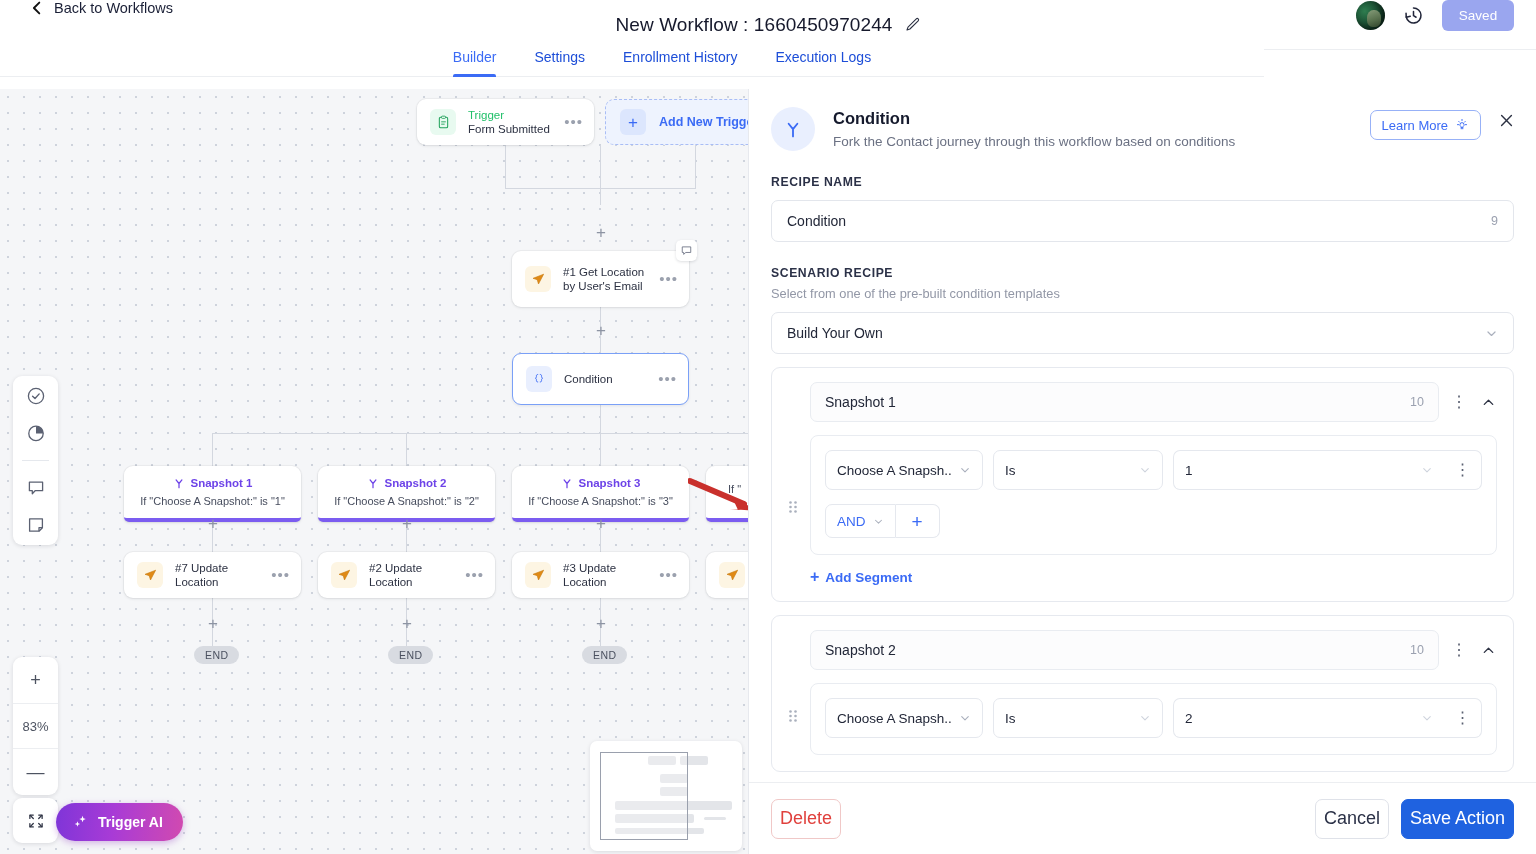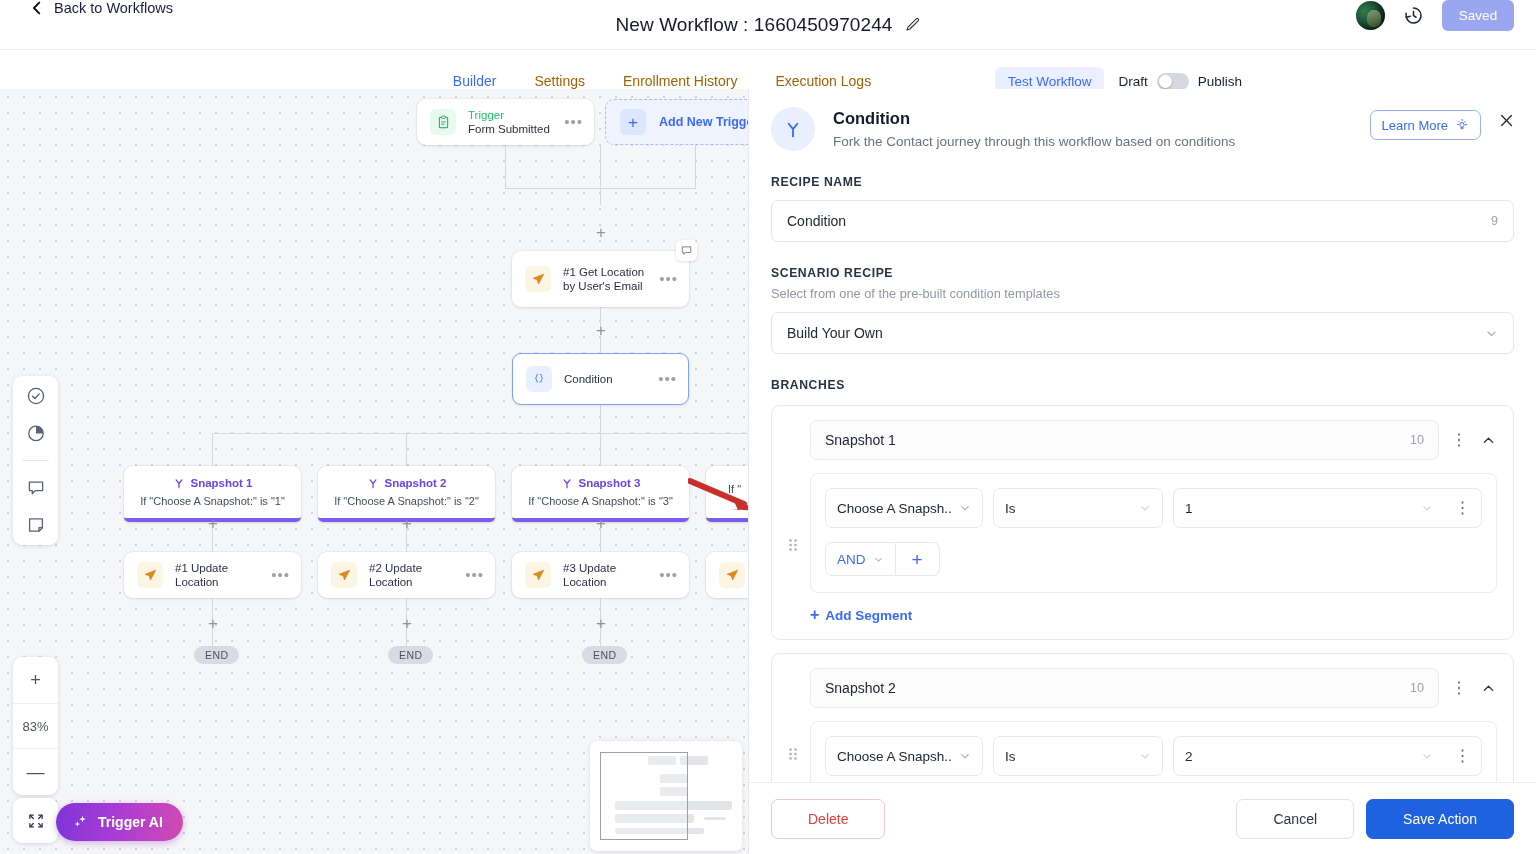--- a/index.html
+++ b/index.html
@@ -51,28 +51,28 @@
   }
   .hist-icon { width: 21px; height: 21px; cursor: pointer; }
   .saved-btn {
     background: #9aa6ef; color: #ffffff; border: none; border-radius: 6px;
     padding: 8px 16px; font-size: 13.5px; font-family: inherit;
     cursor: default; min-width: 72px;
   }
 
   
   .tabsrow {
-    position: absolute; top: 62px; left: 0; width: 1264px; height: 39px;
+    position: absolute; top: 38px; left: 0; width: 1264px; height: 39px;
     background: #fff; border-bottom: 1px solid #eceef1;
     display: flex; align-items: center;
   }
   .tabs { display: flex; align-items: center; gap: 38px; margin: 0 auto 0 auto;
           padding-left: 60px; height: 39px; }
   .tab {
-    font-size: 14px; color: #a16207; height: 39px; display: flex; align-items: center;
+    font-size: 14px; color: #1d4ed8; height: 39px; display: flex; align-items: center;
     cursor: pointer; position: relative; white-space: nowrap;
   }
   .tab.active { color: #3b6bf5; font-weight: 500; }
   .tab.active::after {
     content: ""; position: absolute; left: 0; right: 0; bottom: 0; height: 2.5px;
     background: #3b6bf5; border-radius: 2px 2px 0 0;
   }
   .tabsrow-right {
     position: absolute; right: 22px; top: 0; height: 39px;
     display: flex; align-items: center; gap: 14px;
@@ -289,22 +289,22 @@
   .addseg {
     margin-top: 14px; display: flex; align-items: center; gap: 6px;
     color: #3b6bf5; font-size: 13.5px; font-weight: 600; cursor: pointer;
   }
 
   .panel-foot {
     height: 72px; border-top: 1px solid #eceef1; display: flex; align-items: center;
     padding: 0 22px; background: #fff; flex: none;
   }
   .btn {
-    border-radius: 7px; font-size: 14px; font-family: inherit; cursor: pointer;
-    height: 40px; padding: 0 36px; border: 1px solid transparent;
+    border-radius: 7px; font-size: 18px; font-family: inherit; cursor: pointer;
+    height: 40px; padding: 0 8px; border: 1px solid transparent;
   }
   .btn-del { color: #e0413d; border-color: #f0c8c7; background: #fff; }
   .btn-cancel { color: #2b3147; border-color: #dfe2e9; background: #fff; margin-left: auto; }
   .btn-save { color: #fff; background: #1f62e0; border-color: #1f62e0; margin-left: 12px; font-weight: 500; }
 
   svg { display: block; }
 </style>
 </head>
 <body>
 
@@ -341,30 +341,20 @@
       <button class="saved-btn">Saved</button>
     </div>
   </div>
 
   <div class="tabsrow">
     <div class="tabs">
       <div class="tab active">Builder</div>
       <div class="tab">Settings</div>
       <div class="tab">Enrollment History</div>
       <div class="tab">Execution Logs</div>
-    </div>
-    <div class="tabsrow-right">
-      <button class="test-wf-btn">Test Workflow</button>
-      <div class="pubwrap">
-        <span class="pub-label">Draft</span>
-        <div class="toggle">
-            <div class="knob"></div>
-          </div>
-        <span class="pub-label">Publish</span>
-      </div>
     </div>
   </div>
 
   <div class="canvas">
 
     <div class="connector" style="left:600px; top:56px; width:1.4px; height:60px;"></div>
     <div class="connector" style="left:505px; top:56px; width:1.4px; height:44px;"></div>
     <div class="connector" style="left:505px; top:99px; width:96px; height:1.4px;"></div>
     <div class="connector" style="left:695px; top:56px; width:1.4px; height:44px;"></div>
     <div class="connector" style="left:600px; top:99px; width:96px; height:1.4px;"></div>
@@ -471,21 +461,21 @@
     <div class="plusnode" style="left:399px; top:427px;">+</div>
     <div class="plusnode" style="left:593px; top:427px;">+</div>
 
     <div class="node" style="left:124px; top:463px; width:177px; height:46px;">
       <div class="ic" style="background:#fdf5e3;">
         <svg viewBox="0 0 18 18" width="15" height="15">
             <path d="M15.2 2.6 2.4 7.6l5 1.6 1.6 5.2Z" fill="#e08a16" stroke="#c77a10" stroke-width=".7" stroke-linejoin="round"></path>
           </svg>
       </div>
       <div class="txt">
-        <div class="t2">#1 Update Location</div>
+        <div class="t2">#7 Update Location</div>
       </div>
       <div class="dots">•••</div>
     </div>
     <div class="node" style="left:318px; top:463px; width:177px; height:46px;">
       <div class="ic" style="background:#fdf5e3;">
         <svg viewBox="0 0 18 18" width="15" height="15">
             <path d="M15.2 2.6 2.4 7.6l5 1.6 1.6 5.2Z" fill="#e08a16" stroke="#c77a10" stroke-width=".7" stroke-linejoin="round"></path>
           </svg>
       </div>
       <div class="txt">
@@ -644,21 +634,20 @@
       <div class="sec-hint">Select from one of the pre-built condition templates</div>
       <div class="select">
         <span class="val">Build Your Own</span>
         <span>
           <svg viewBox="0 0 14 14" width="13" height="13">
               <path d="M3.2 5.4 7 9.1l3.8-3.7" fill="none" stroke="#aab0bd" stroke-width="1.3" stroke-linecap="round" stroke-linejoin="round"></path>
             </svg>
         </span>
       </div>
 
-      <div class="sec-label">BRANCHES</div>
 
       <div class="branch">
         <div class="grip">
           <svg viewBox="0 0 10 16" width="10" height="16">
               <g fill="#aab0bd">
                 <circle cx="2.5" cy="3.5" r="1.3"></circle>
                 <circle cx="7.5" cy="3.5" r="1.3"></circle>
                 <circle cx="2.5" cy="8" r="1.3"></circle>
                 <circle cx="7.5" cy="8" r="1.3"></circle>
                 <circle cx="2.5" cy="12.5" r="1.3"></circle>

